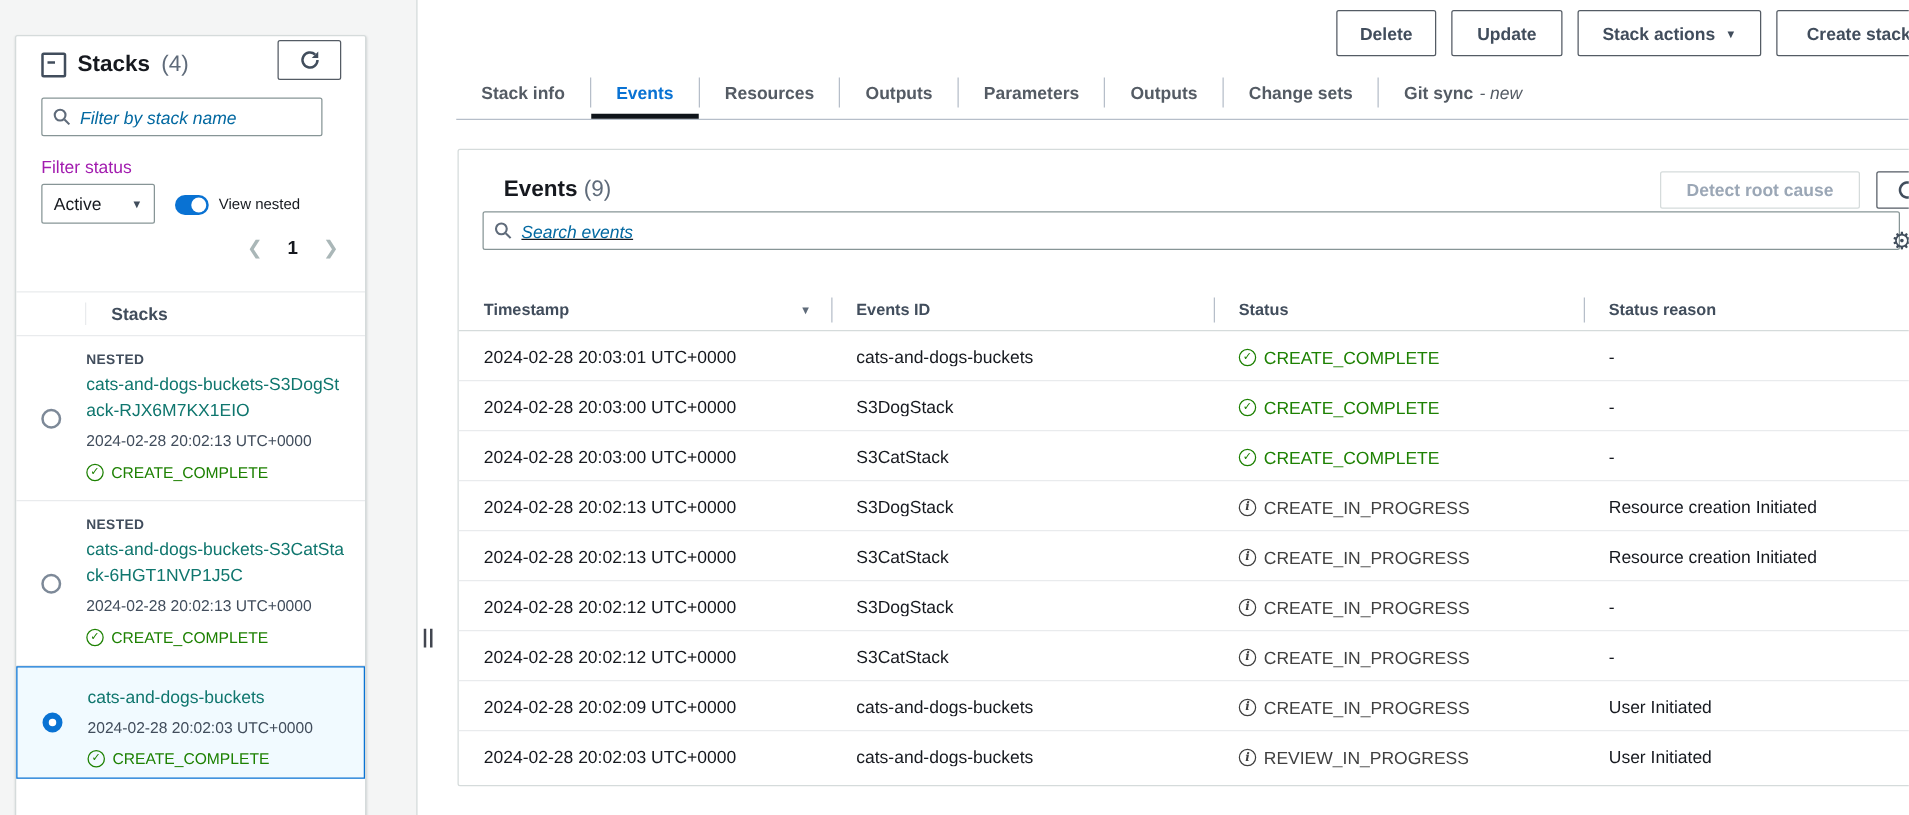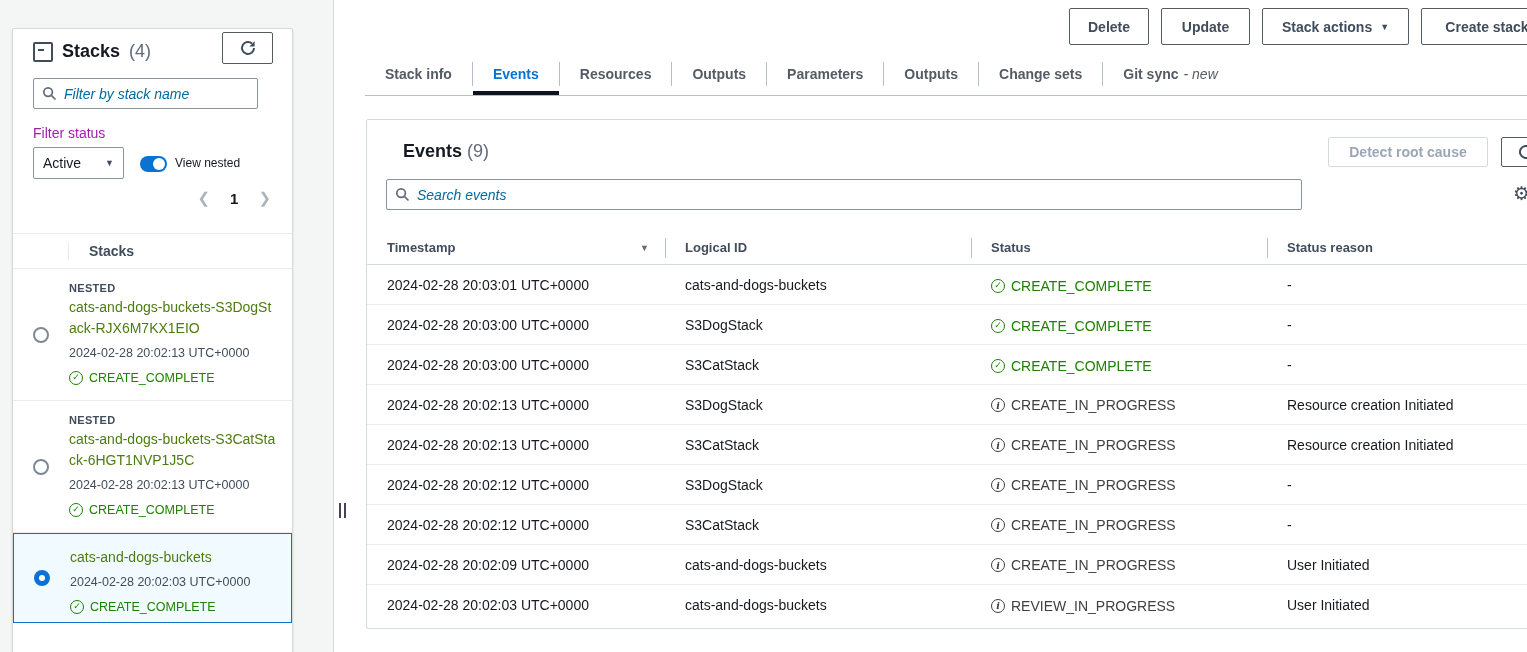--- a/index.html
+++ b/index.html
@@ -38,21 +38,21 @@
              border-bottom:1px solid #e9ebed;box-sizing:border-box;display:flex;align-items:center;}
   .list-head .sel-col{width:55px;height:100%;}
   .list-head .hdr-div{width:1px;height:18px;background:#e9ebed;}
   .list-head .hdr-txt{font-weight:700;color:#414d5c;padding-left:20px;font-size:14px;}
   .stack-item{position:absolute;left:0;width:100%;box-sizing:border-box;display:flex;border-bottom:1px solid #e9ebed;}
   .stack-item .radio-col{width:56px;display:flex;justify-content:center;align-items:center;flex:0 0 auto;}
   .radio{width:16px;height:16px;border-radius:50%;border:2px solid #7d8998;background:#fff;box-sizing:border-box;}
   .radio.checked{border:5px solid #0972d3;}
   .stack-item .item-body{flex:1;padding:13px 16px 0 0;}
   .nested-tag{font-size:11px;font-weight:700;color:#414d5c;letter-spacing:.3px;margin-bottom:3px;}
-  .stack-name{font-size:14px;color:#4d7c0f;line-height:21px;word-break:break-all;}
+  .stack-name{font-size:14px;color:#0f766e;line-height:21px;word-break:break-all;}
   .stack-ts{font-size:12.5px;color:#414d5c;margin-top:7px;}
   .stack-status{margin-top:9px;font-size:12.5px;}
   .stack-item.selected{background:#f1faff;border:1px solid #0972d3;}
   .item-cfst{position:absolute;left:0;width:100%;display:flex;}
   .item-cfst .item-body{padding-top:25px;}
 
   
   .status{display:inline-flex;align-items:center;gap:6px;}
   .status.success{color:#1d8102;}
   .status.info{color:#404040;}
@@ -80,21 +80,21 @@
   .tab .suffix{font-weight:400;font-style:italic;margin-left:5px;}
   .tab-div{width:1px;height:24px;background:#b6bec9;align-self:center;}
 
   
   .events-card{position:absolute;left:366px;top:119px;width:1180px;height:508px;background:#fff;
                border:1px solid #d5dbdb;border-radius:2px;box-sizing:content-box;}
   .ev-title{position:absolute;left:36px;top:21px;font-size:18px;font-weight:700;}
   .ev-count{font-weight:400;color:#5f6b7a;}
   .btn-detect{position:absolute;left:961px;top:17px;width:160px;height:30px;color:#9ba7b6;border-color:#d5dbdb;font-weight:700;}
   .btn-ev-refresh{position:absolute;left:1134px;top:17px;width:50px;height:30px;}
-  .ev-search{left:19px;top:59px;width:916px;height:31px;}
+  .ev-search{left:19px;top:49px;width:1134px;height:31px;text-decoration:underline;}
   .gear{position:absolute;left:1146px;top:64px;font-size:19px;color:#414d5c;line-height:1;}
 
   .tbl-head{position:absolute;left:0;top:111px;width:100%;height:34px;border-bottom:1px solid #d5dbdb;
             display:grid;grid-template-columns:298px 306px 296px 1fr;align-items:center;box-sizing:border-box;}
   .tbl-head .th{padding-left:20px;font-size:13px;font-weight:700;color:#414d5c;position:relative;}
   .sort-icon{position:absolute;right:16px;top:50%;transform:translateY(-50%);font-size:9px;color:#5f6b7a;}
   .th-div{position:absolute;top:7px;width:1px;height:20px;background:#b6bec9;}
   .tbl-rows{position:absolute;left:0;top:145px;width:100%;}
   .tr{display:grid;grid-template-columns:298px 306px 296px 1fr;align-items:center;height:40px;
       border-bottom:1px solid #e9ebed;box-sizing:border-box;}
@@ -255,21 +255,21 @@
       </svg>
       <span class="ph">Search events</span>
     </div>
     <span class="gear">⚙</span>
 
     <div class="tbl-head">
       <div class="th">
         <span>Timestamp</span>
         <span class="sort-icon">▼</span>
       </div>
-      <div class="th">Logical ID</div>
+      <div class="th">Events ID</div>
       <div class="th">Status</div>
       <div class="th">Status reason</div>
       <span class="th-div" style="left:298px;"></span>
       <span class="th-div" style="left:604px;"></span>
       <span class="th-div" style="left:900px;"></span>
     </div>
 
     <div class="tbl-rows">
       <div class="tr">
         <div class="td">2024-02-28 20:03:01 UTC+0000</div>

